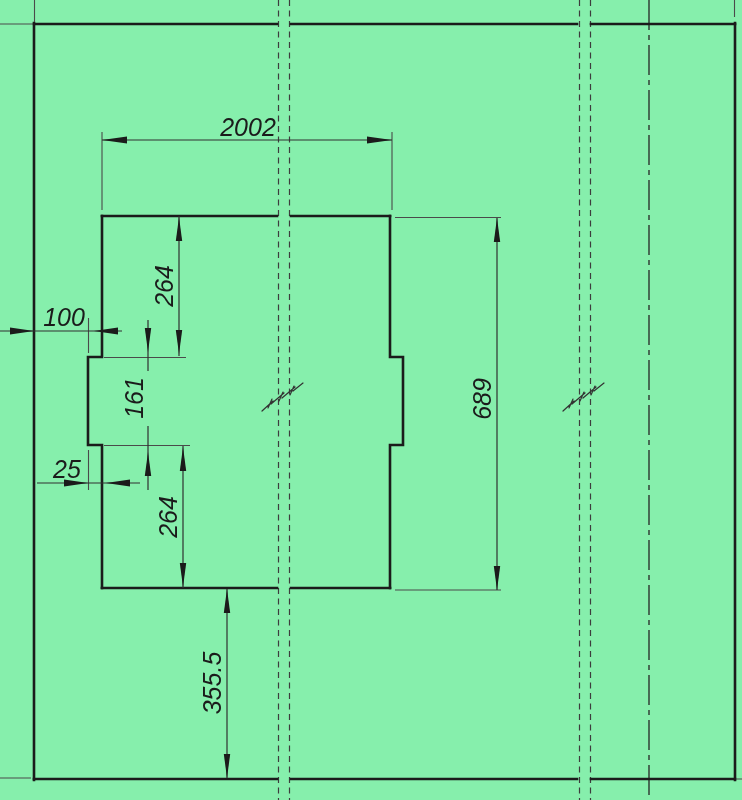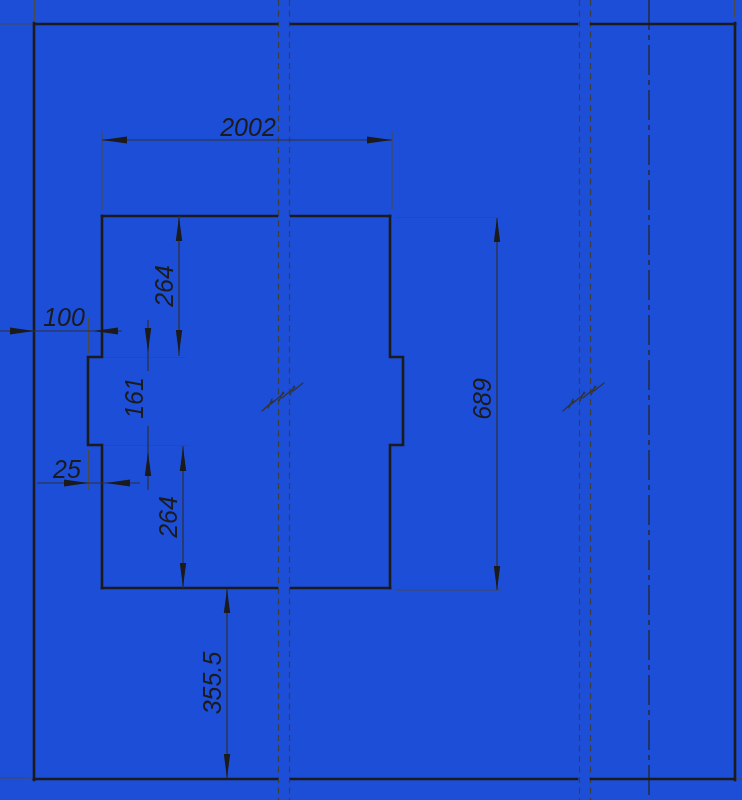--- a/index.html
+++ b/index.html
@@ -1,16 +1,16 @@
 <!DOCTYPE html>
 <html><head>
 <meta charset="utf-8">
 <style>
   html,body{margin:0;padding:0;background:#ffffff;}
-  .stage{position:relative;width:742px;height:800px;background:#1d4ed8;overflow:hidden;}
+  .stage{position:relative;width:742px;height:800px;background:#86efac;overflow:hidden;}
   svg{display:block;}
   .thick{stroke:#1b1b1b;stroke-width:2.6;fill:none;stroke-linecap:square;}
   .thin{stroke:#4a4a4a;stroke-width:1.1;fill:none;}
   .dim{stroke:#303030;stroke-width:1.2;fill:none;}
   .dash{stroke:#3d3d3d;stroke-width:1.2;fill:none;stroke-dasharray:6 4.5;}
   .cdash{stroke:#262626;stroke-width:1.3;fill:none;stroke-dasharray:30 5 5 5;}
   .brk{stroke:#333333;stroke-width:1.2;fill:none;stroke-linecap:round;}
   .arr{fill:#1b1b1b;stroke:none;}
   .dimtext{font-family:"Liberation Sans",sans-serif;font-style:italic;font-size:25px;fill:#1b1b1b;}
 </style>

